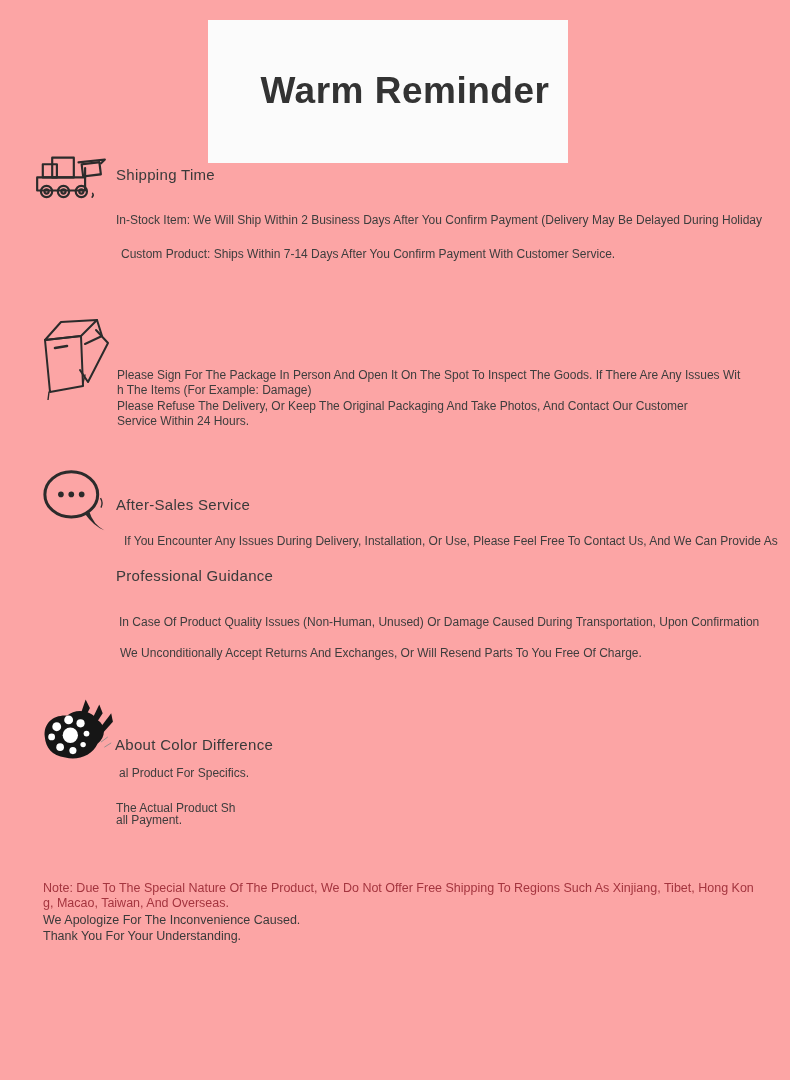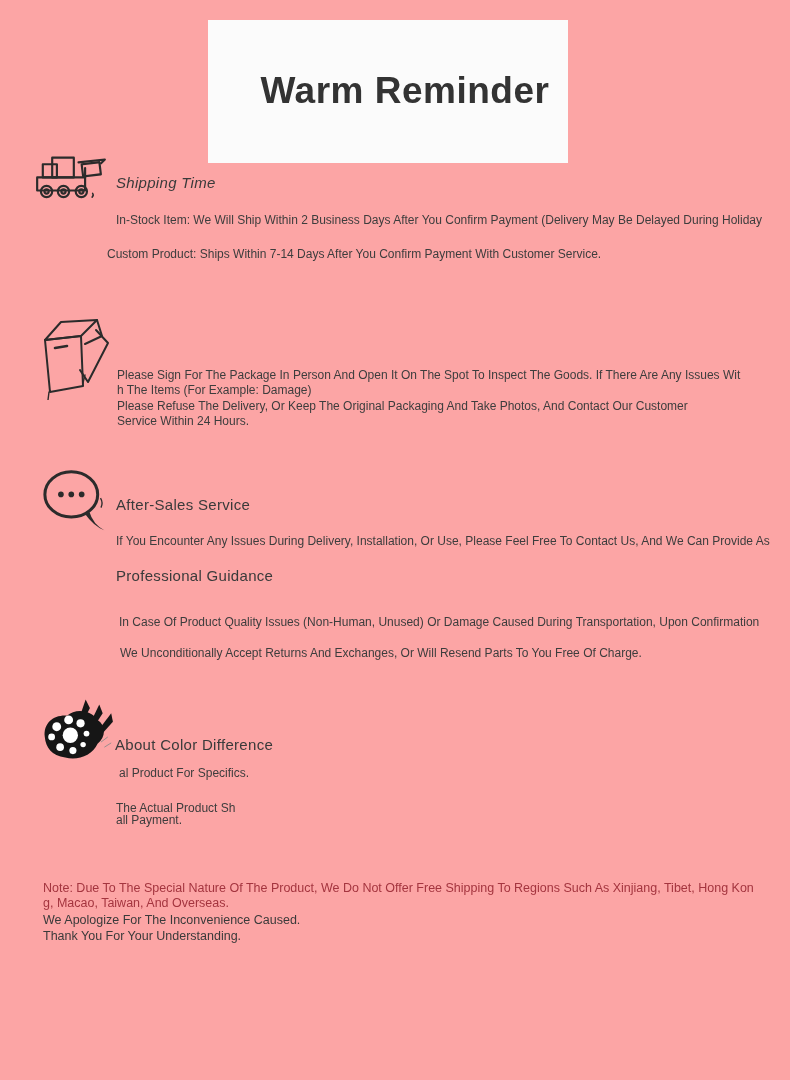--- a/index.html
+++ b/index.html
@@ -50,23 +50,23 @@
       <path d="M47 11 L75 8 L71 12"></path>
       <circle cx="13" cy="42" r="6"></circle>
         <circle cx="13" cy="42" r="2.2"></circle>
       <circle cx="31" cy="42" r="6"></circle>
         <circle cx="31" cy="42" r="2.2"></circle>
       <circle cx="50" cy="42" r="6"></circle>
         <circle cx="50" cy="42" r="2.2"></circle>
       <path d="M62 44 q1.5 2 -0.5 4" stroke-width="1.6"></path>
     </svg>
   </div>
-  <div class="abs section-heading" style="left:116px;top:174px;font-style:italic;">Shipping Time</div>
+  <div class="abs section-heading" style="left:116px;top:166px;">Shipping Time</div>
   <div class="abs body-line" style="left:116px;top:213px;">In-Stock Item: We Will Ship Within 2 Business Days After You Confirm Payment (Delivery May Be Delayed During Holiday</div>
-  <div class="abs body-line" style="left:107px;top:247px;">Custom Product: Ships Within 7-14 Days After You Confirm Payment With Customer Service.</div>
+  <div class="abs body-line" style="left:121px;top:247px;">Custom Product: Ships Within 7-14 Days After You Confirm Payment With Customer Service.</div>
 
   <div class="abs icon-box" style="left:38px;top:312px;width:72px;height:88px;">
     <svg viewBox="0 0 72 88" fill="none" stroke="#2b2b2b" stroke-width="2" stroke-linecap="round" stroke-linejoin="round">
       <path d="M7 28 L23 10 L59 8 L43 24 Z"></path>
       <path d="M7 28 L43 24 L45 74 L12 80 Z"></path>
       <path d="M11 80 L10 88" stroke-width="1.4"></path>
       <path d="M17 36 L29 34" stroke-width="2.6"></path>
       <path d="M59 8 L64 24 L47 32"></path>
       <path d="M58 18 L70 31 L50 70 L42 58"></path>
       <path d="M47 63 l-2 8" stroke-width="1.3"></path>
@@ -85,21 +85,21 @@
     <svg viewBox="0 0 74 70">
       <ellipse cx="32" cy="28" rx="28" ry="24" fill="none" stroke="#2b2b2b" stroke-width="3.2"></ellipse>
       <circle cx="21" cy="28" r="3" fill="#2b2b2b"></circle>
       <circle cx="32" cy="28" r="3" fill="#2b2b2b"></circle>
       <circle cx="43" cy="28" r="3" fill="#2b2b2b"></circle>
       <path d="M46 48 Q56 62 67 66 Q55 60 51 46 Z" fill="#2b2b2b"></path>
       <path d="M63 32 q3 5 0.5 10" fill="none" stroke="#2b2b2b" stroke-width="1.4"></path>
     </svg>
   </div>
   <div class="abs section-heading" style="left:116px;top:496px;">After-Sales Service</div>
-  <div class="abs body-line" style="left:116px;top:534px;">If You Encounter Any Issues During Delivery, Installation, Or Use, Please Feel Free To Contact Us, And We Can Provide As</div>
+  <div class="abs body-line" style="left:124px;top:534px;">If You Encounter Any Issues During Delivery, Installation, Or Use, Please Feel Free To Contact Us, And We Can Provide As</div>
   <div class="abs section-heading" style="left:116px;top:567px;">Professional Guidance</div>
   <div class="abs body-line" style="left:119px;top:615px;">In Case Of Product Quality Issues (Non-Human, Unused) Or Damage Caused During Transportation, Upon Confirmation</div>
   <div class="abs body-line" style="left:120px;top:646px;">We Unconditionally Accept Returns And Exchanges, Or Will Resend Parts To You Free Of Charge.</div>
 
   <div class="abs icon-box" style="left:38px;top:696px;width:80px;height:70px;">
     <svg viewBox="0 0 94 78">
       <polygon points="56,2 61,12 50,34 46,31" fill="#161616"></polygon>
       <path d="M48 32 L40 52" stroke="#161616" stroke-width="2.2"></path>
       <polygon points="72,8 76,18 62,40 58,37" fill="#161616"></polygon>
       <path d="M60 38 L50 56" stroke="#161616" stroke-width="2.2"></path>

